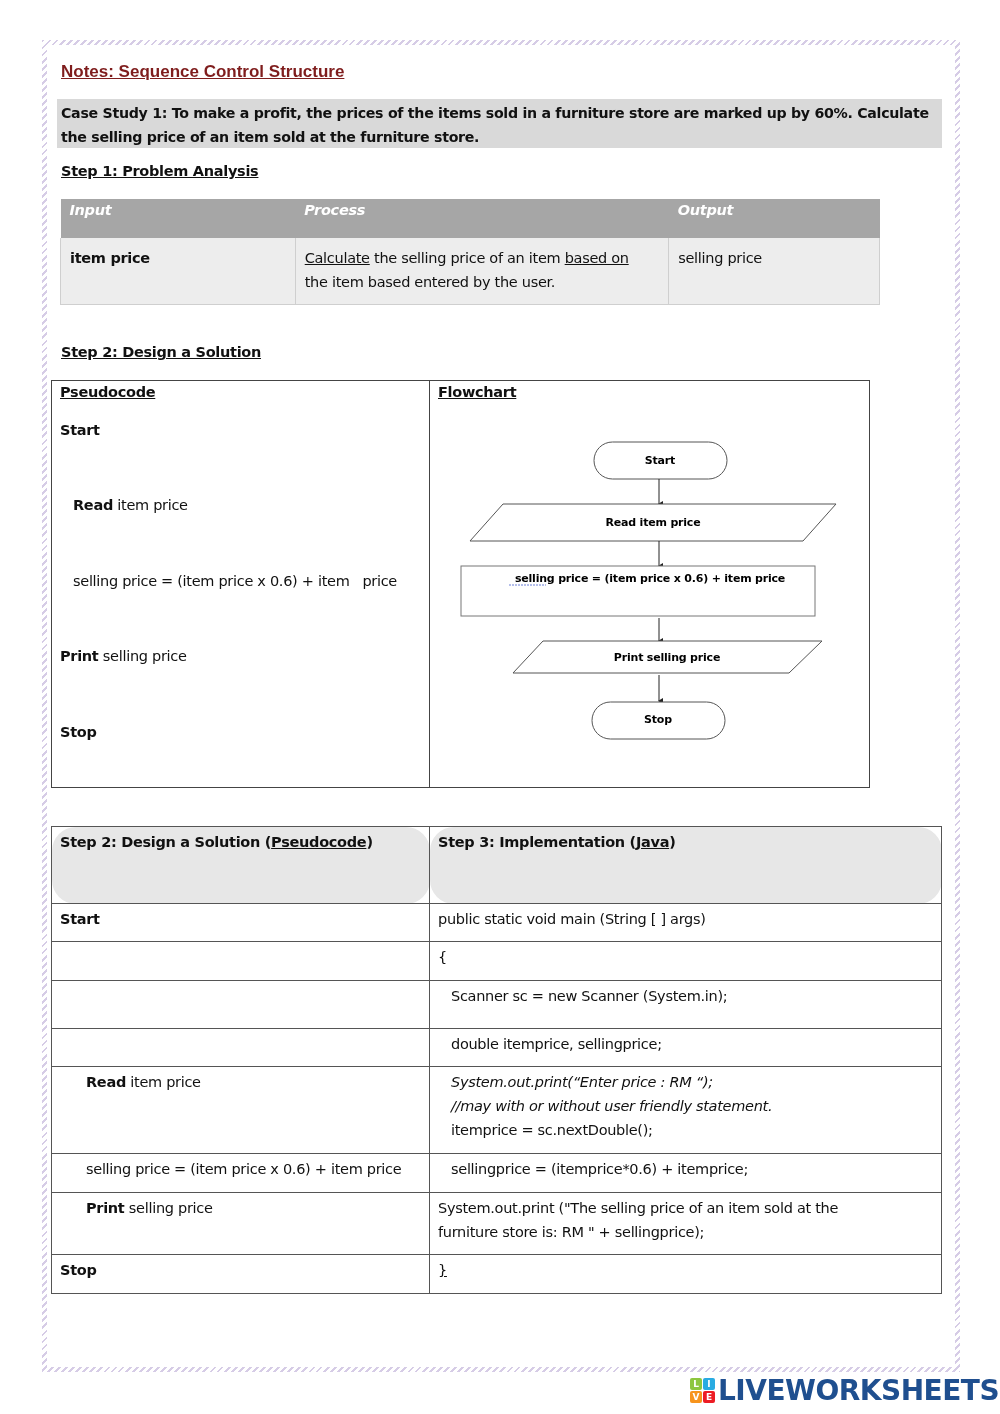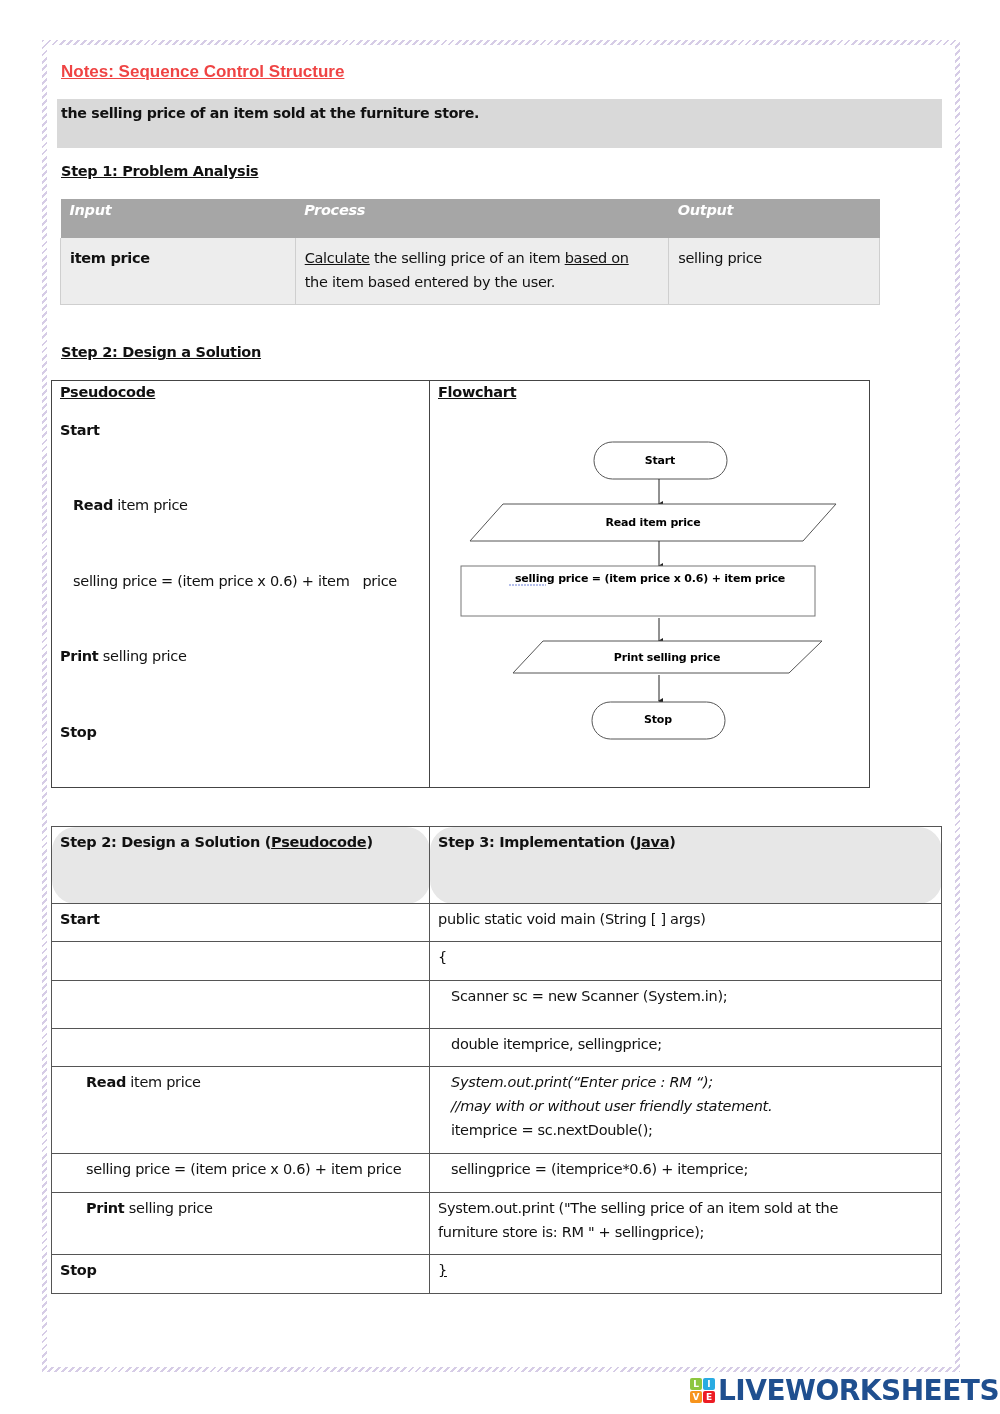--- a/index.html
+++ b/index.html
@@ -12,21 +12,21 @@
     background:
       repeating-linear-gradient(135deg, #d6cce6 0 2px, #ffffff 2px 5px) border-box;
   }
   .frame-inner { position: absolute; inset: 0; background: #fff; }
 
   .doc { position: absolute; left: 0; top: 0; width: 1000px; height: 1414px; }
 
   .title {
     position: absolute; left: 61px; top: 62px;
     font-family: "Liberation Sans", sans-serif; font-weight: bold; font-size: 17px;
-    text-decoration: underline; color: #ef4444;
+    text-decoration: underline; color: #7f1d1d;
   }
 
   .case {
     position: absolute; left: 57px; top: 99px; width: 885px; height: 49px;
     background: #d9d9d9; padding: 2px 4px;
     font-family: "DejaVu Sans", sans-serif; font-weight: bold; font-size: 14.2px; line-height: 24px;
     letter-spacing: -0.3px;
   }
 
   .h-step { position: absolute; font-family: "DejaVu Sans", sans-serif; font-weight: bold;
@@ -71,20 +71,21 @@
 
 <div class="frame">
     <div class="frame-inner"></div>
   </div>
 
 <div class="doc">
 
   <div class="title">Notes: Sequence Control Structure</div>
 
   <div class="case">
+    <div>Case Study 1: To make a profit, the prices of the items sold in a furniture store are marked up by 60%. Calculate</div>
     <div>the selling price of an item sold at the furniture store.</div>
   </div>
 
   <div class="h-step" style="left:61px; top:163px;">Step 1: Problem Analysis</div>
 
   <table class="t1">
     <colgroup>
         <col style="width:235px">
         <col style="width:374px">
         <col style="width:211px">

